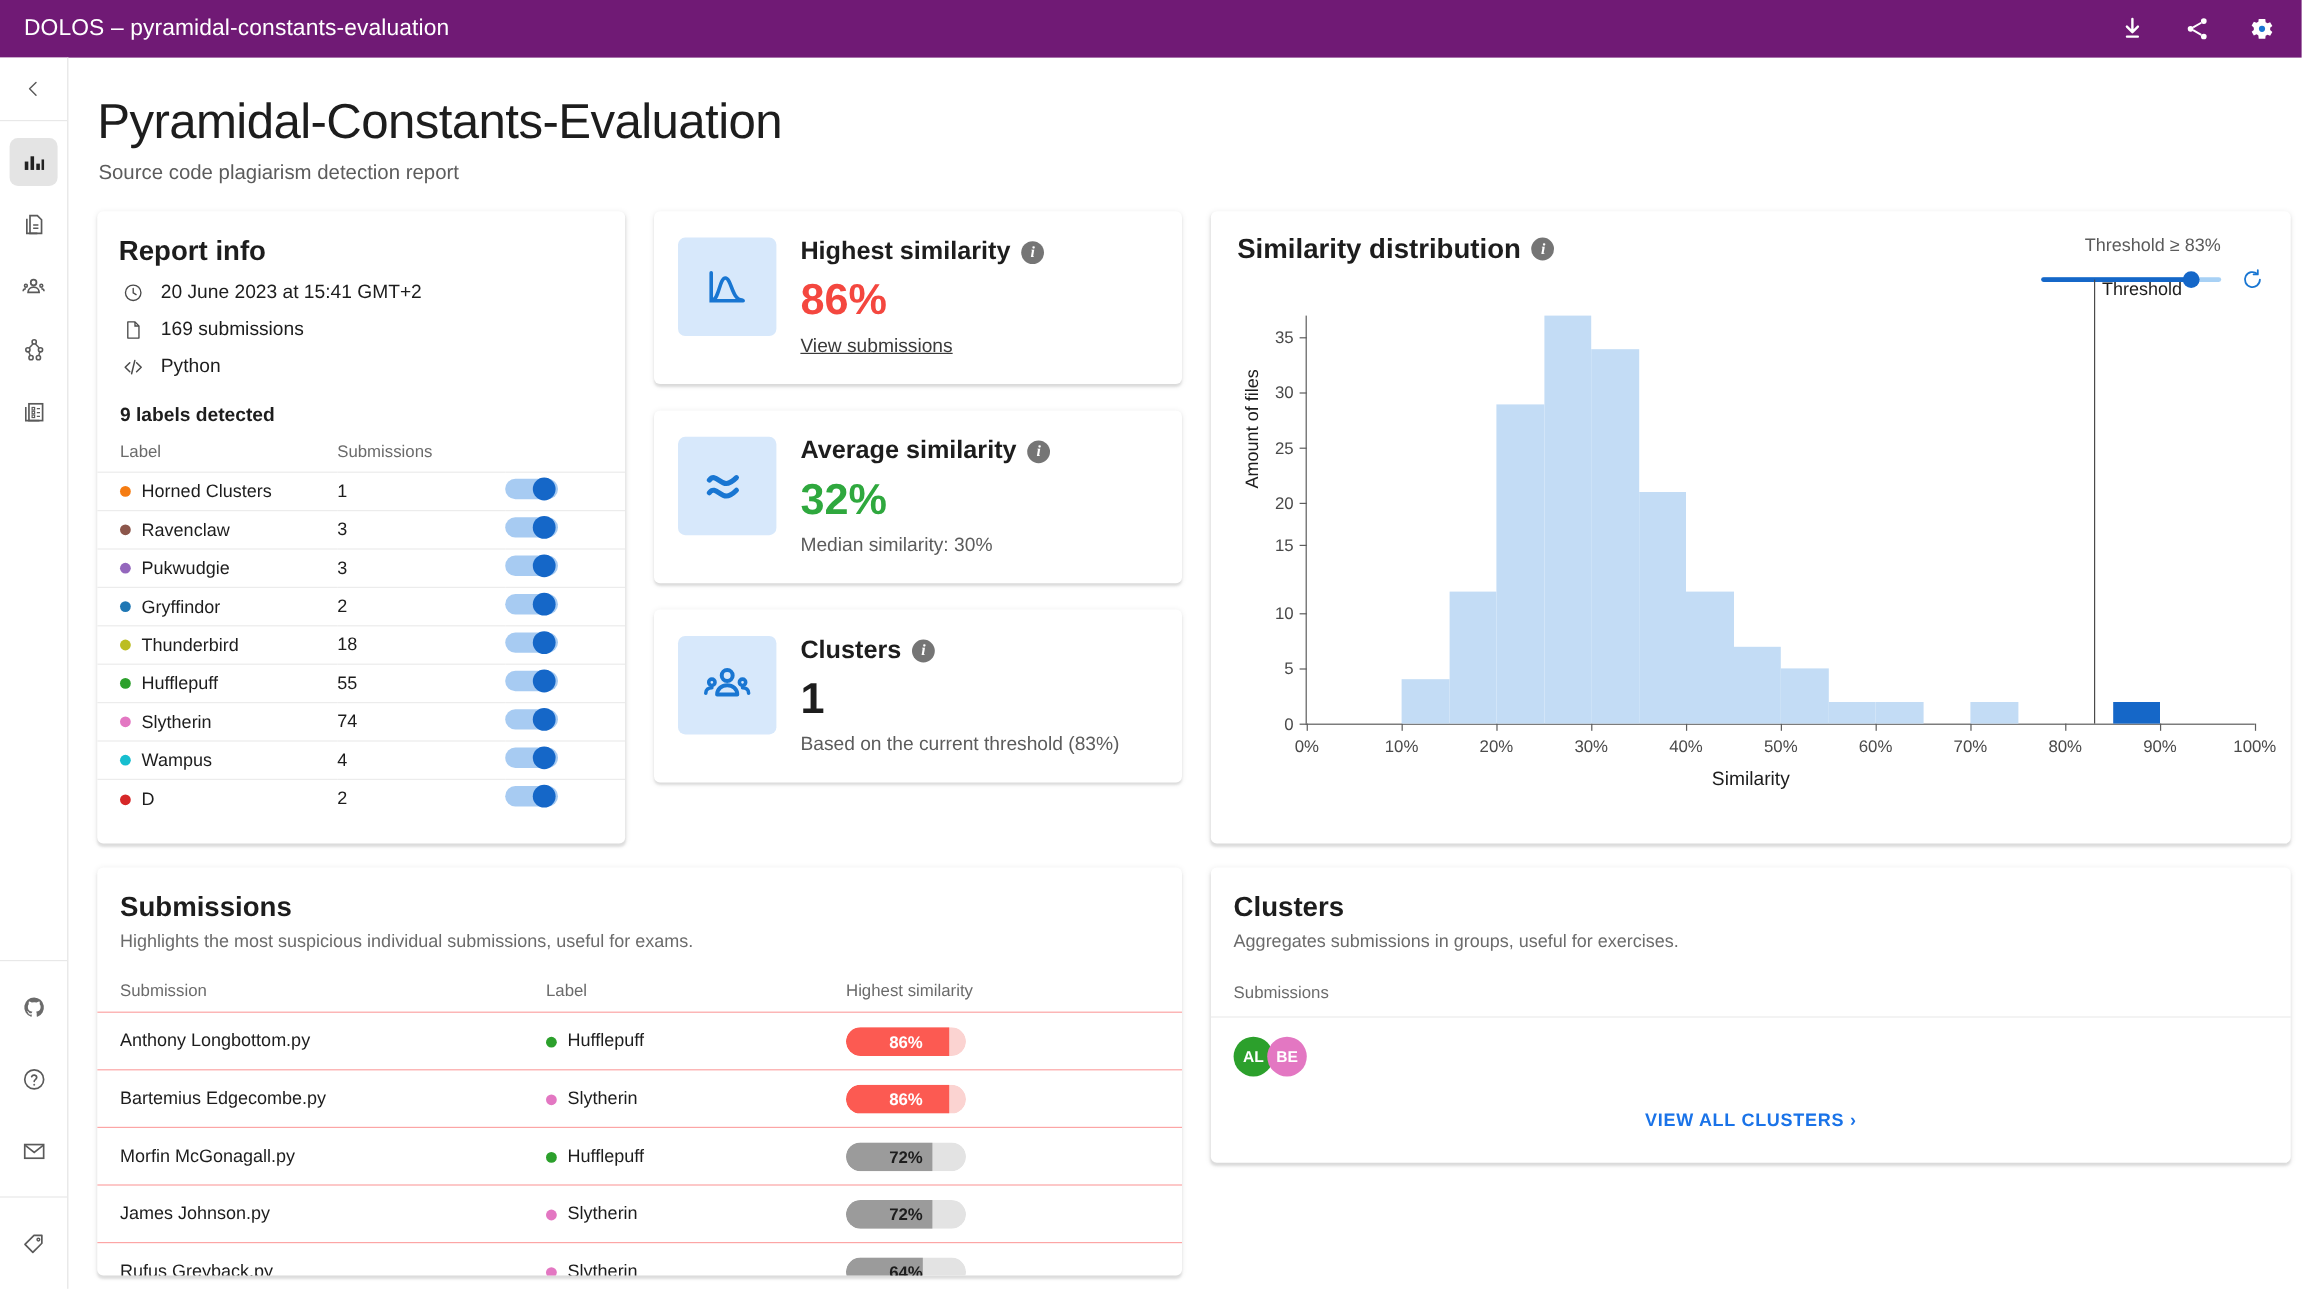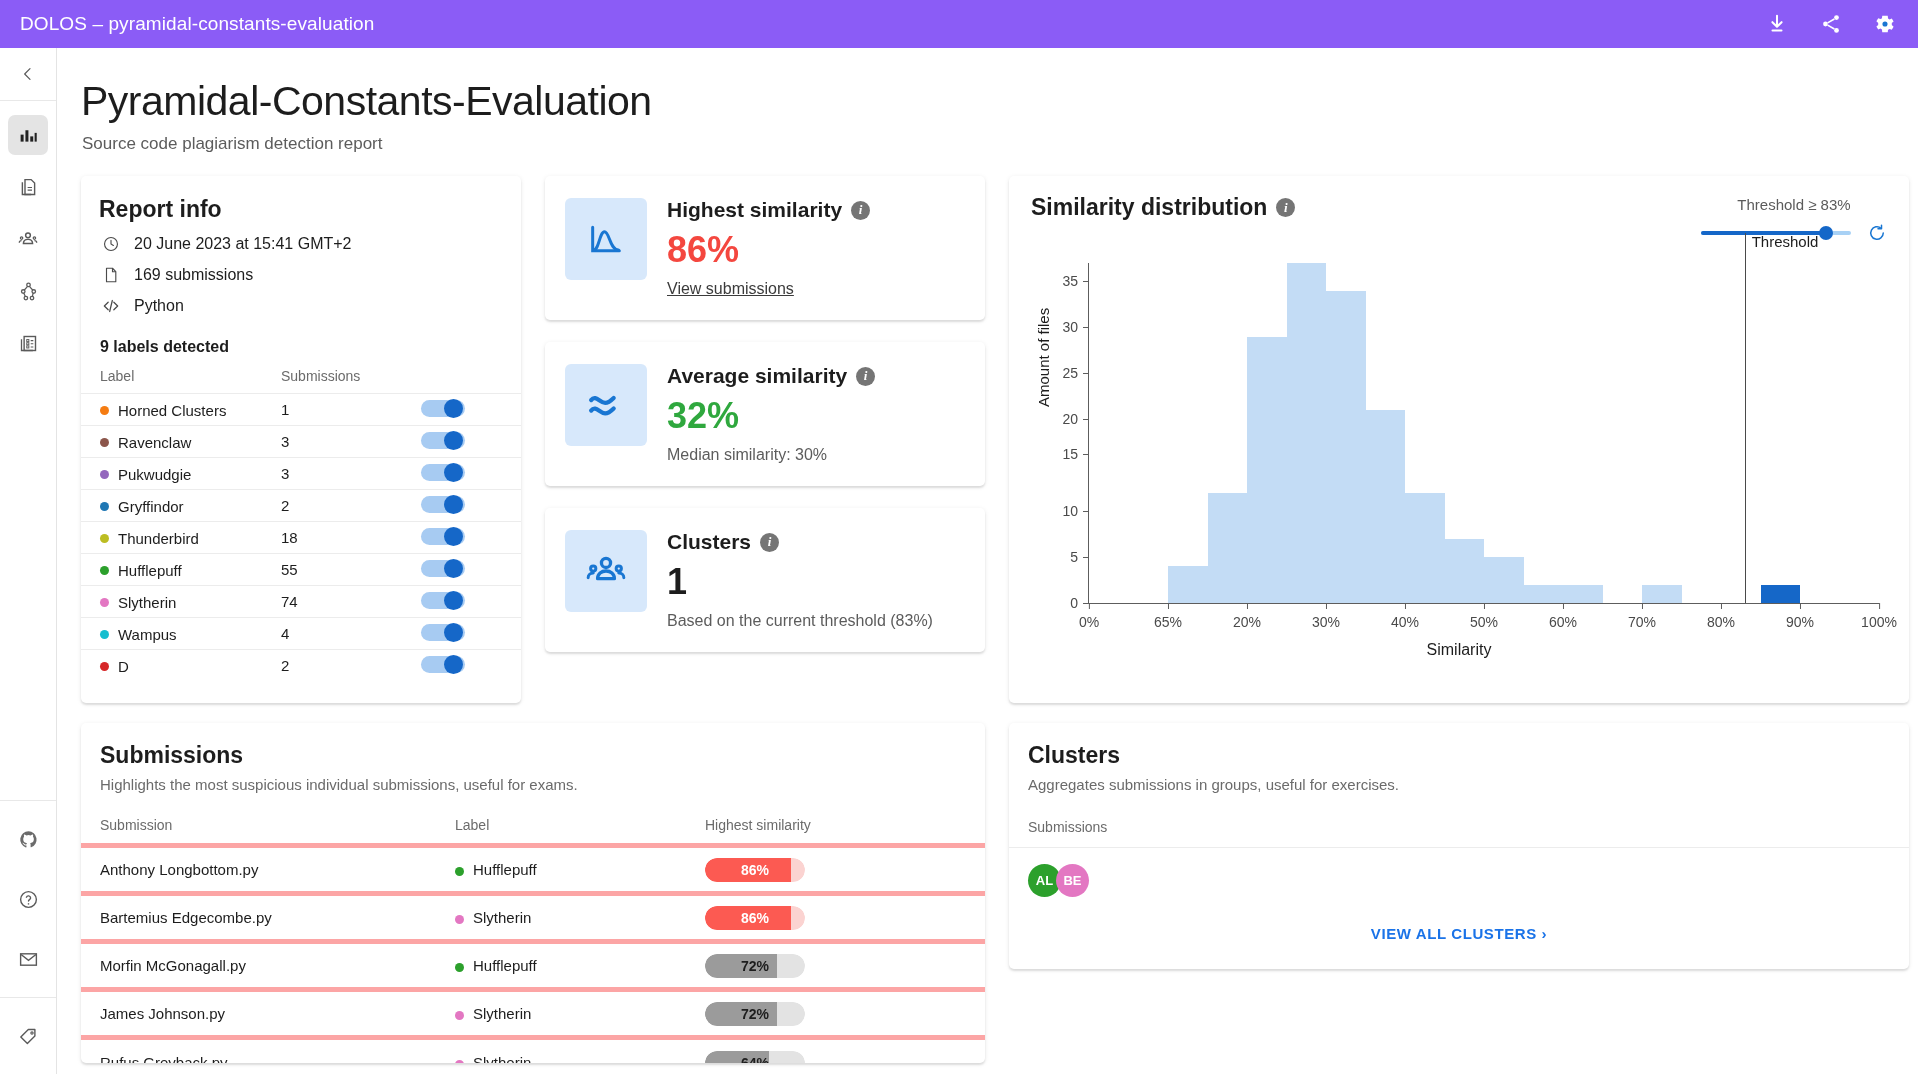--- a/index.html
+++ b/index.html
@@ -6,21 +6,21 @@
   html, body {
     width: 1918px; height: 1074px;
     font-family: "Liberation Sans", sans-serif;
     background: #ffffff; color: #1d1d1d;
     overflow: hidden;
   }
 
   
   .appbar {
     position: absolute; top: 0; left: 0; width: 1918px; height: 48px;
-    background: #8b5cf6; color: #fff;
+    background: #701a75; color: #fff;
     display: flex; align-items: center; padding: 0 20px;
   }
   .appbar-title { font-size: 19px; letter-spacing: .1px; }
   .appbar-actions { margin-left: auto; display: flex; align-items: center; gap: 28px; }
   .appbar-icon { width: 26px; height: 26px; display: flex; align-items: center; justify-content: center; cursor: pointer; }
   .appbar-icon svg { fill: #fff; }
 
   
   .sidebar {
     position: absolute; top: 48px; left: 0; width: 57px; height: 1026px;
@@ -117,21 +117,21 @@
 
   
   .grid2 { display: flex; gap: 24px; padding: 20px 24px 0 24px; align-items: flex-start; }
   .sub-card { width: 904px; flex: none; height: 340px; overflow: hidden; }
   .clus-card { width: 900px; flex: none; }
   .sec-h { font-size: 23px; font-weight: bold; padding: 19px 0 0 19px; }
   .sec-sub { font-size: 15px; color: #6b6b6b; padding: 7px 0 0 19px; }
   .stable { width: 100%; border-collapse: collapse; font-size: 15px; margin-top: 24px; }
   .stable th { text-align: left; font-weight: normal; color: #6b6b6b; font-size: 14px; padding: 0 0 10px 0; }
   .stable th:first-child { padding-left: 19px; }
-  .stable td { border-top: 5px solid #fca5a5; height: 48px; }
+  .stable td { border-top: 1px solid #fca5a5; height: 48px; }
   .stable td:first-child { padding-left: 19px; }
   .col-lab { width: 250px; }
   .col-sim { width: 280px; }
   .pbar { width: 100px; height: 24px; border-radius: 12px; position: relative; overflow: hidden; }
   .pbar .track { position: absolute; inset: 0; border-radius: 12px; }
   .pbar .fillb { position: absolute; left: 0; top: 0; bottom: 0; border-radius: 12px 0 0 12px; }
   .pbar .pval { position: absolute; inset: 0; display: flex; align-items: center; justify-content: center; font-size: 14px; font-weight: bold; }
   .clus-sub-h { font-size: 14px; color: #6b6b6b; padding: 26px 0 12px 19px; }
   .clus-body { border-top: 1px solid #ececec; padding: 16px 0 0 19px; }
   .avatars { display: flex; }
@@ -437,21 +437,21 @@
                 <div class="ytick" style="top: 294.054px;">5</div>
                 <div class="ytick" style="top: 248.108px;">10</div>
                 <div class="ytick" style="top: 191px;">15</div>
                 <div class="ytick" style="top: 156.216px;">20</div>
                 <div class="ytick" style="top: 110.27px;">25</div>
                 <div class="ytick" style="top: 64.3243px;">30</div>
                 <div class="ytick" style="top: 18.3784px;">35</div>
               </div>
             <div>
                 <div class="xtick" style="left: 0px;">0%</div>
-                <div class="xtick" style="left: 79px;">65%</div>
+                <div class="xtick" style="left: 79px;">10%</div>
                 <div class="xtick" style="left: 158px;">20%</div>
                 <div class="xtick" style="left: 237px;">30%</div>
                 <div class="xtick" style="left: 316px;">40%</div>
                 <div class="xtick" style="left: 395px;">50%</div>
                 <div class="xtick" style="left: 474px;">60%</div>
                 <div class="xtick" style="left: 553px;">70%</div>
                 <div class="xtick" style="left: 632px;">80%</div>
                 <div class="xtick" style="left: 711px;">90%</div>
                 <div class="xtick" style="left: 790px;">100%</div>
               </div>

